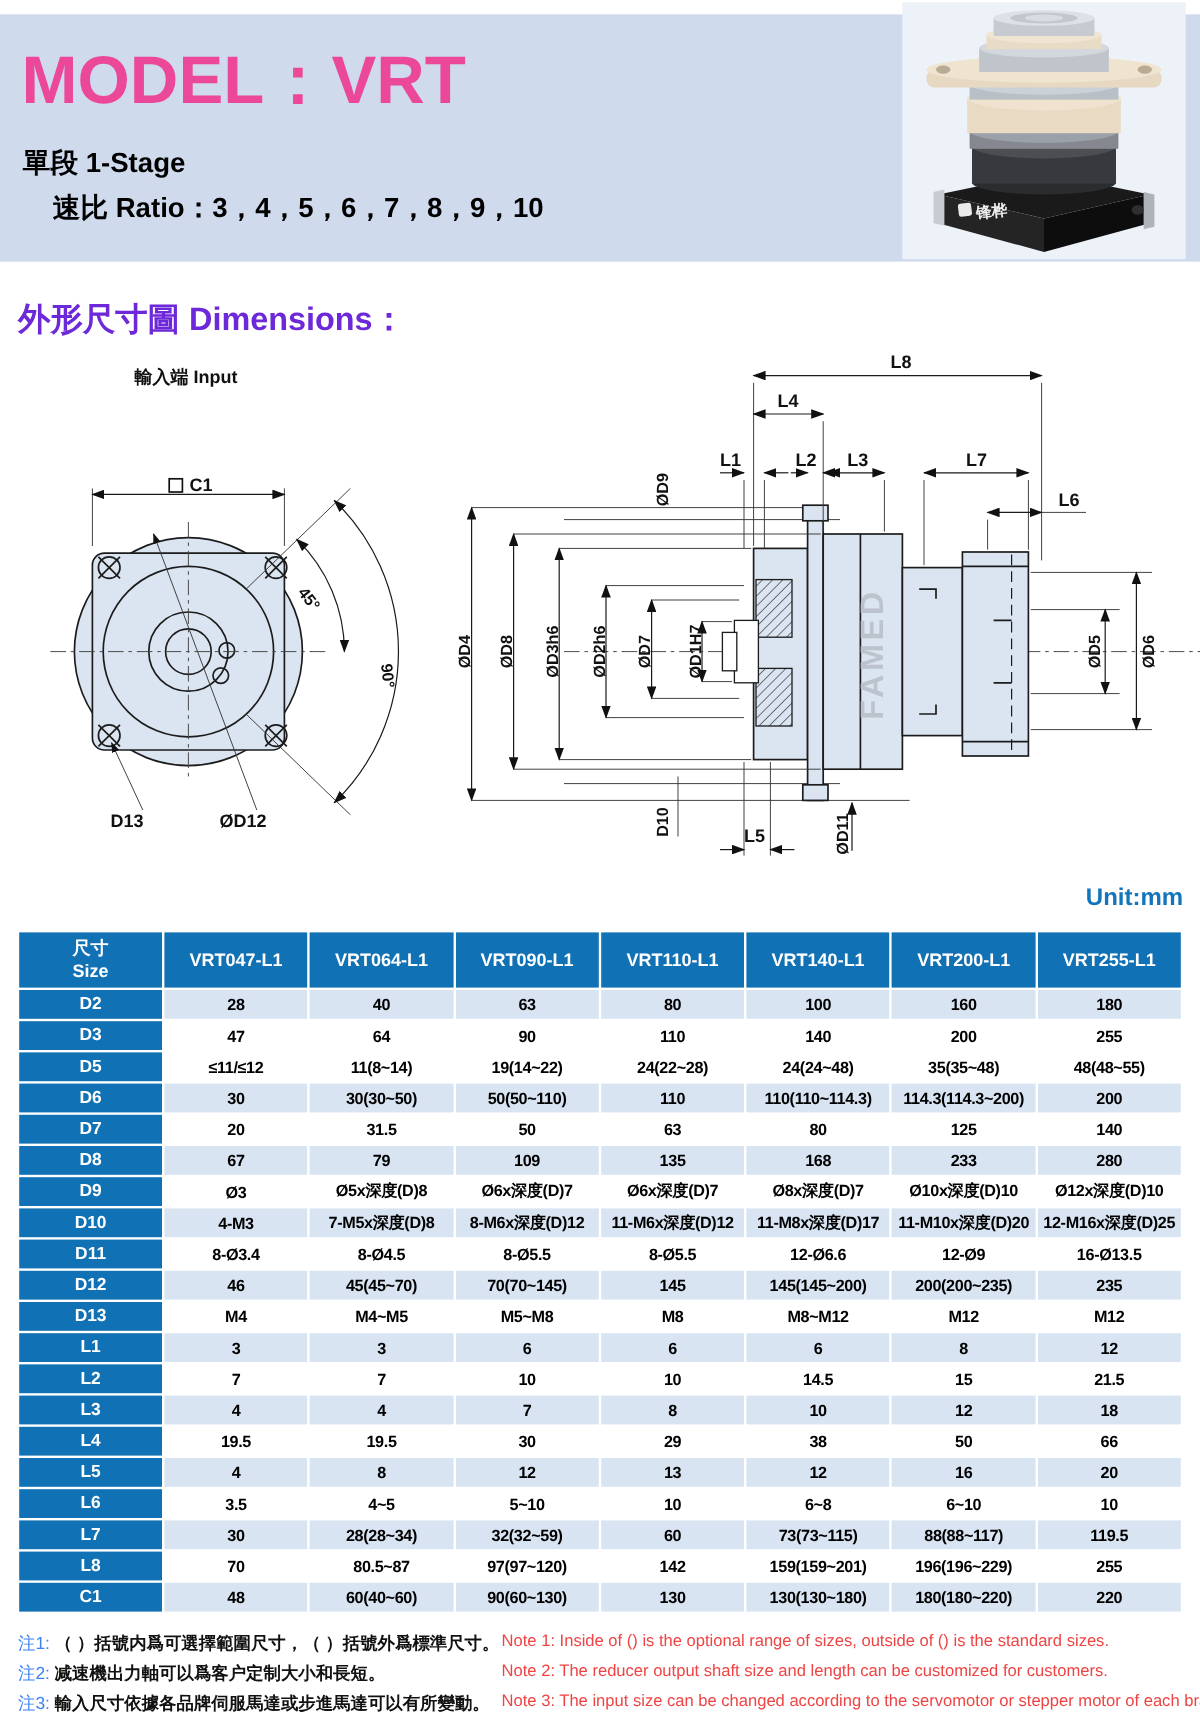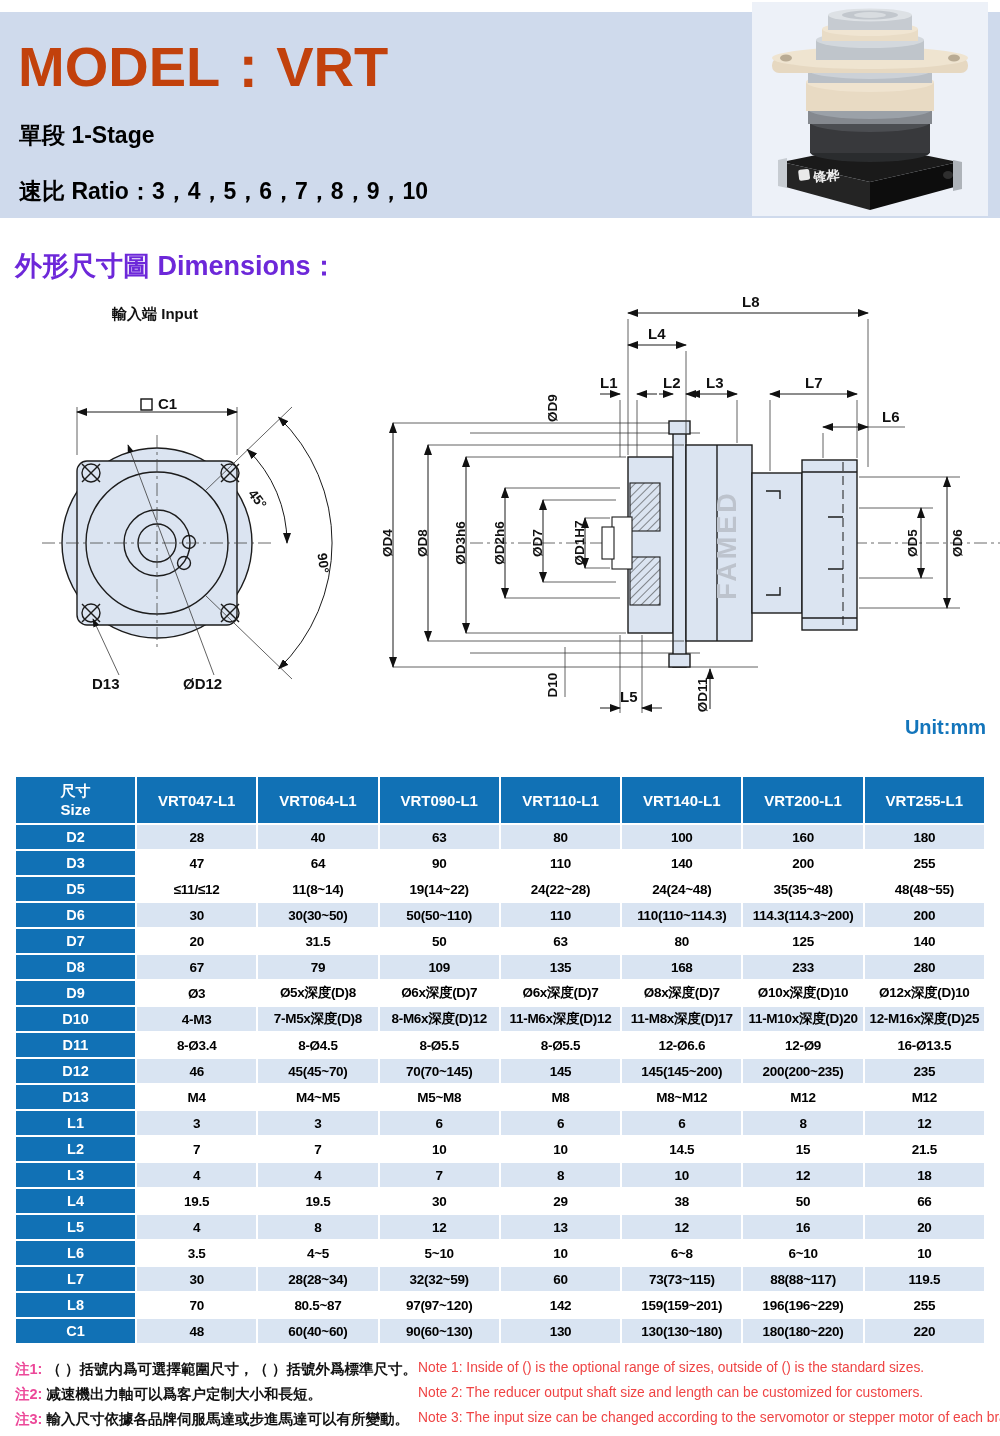--- a/index.html
+++ b/index.html
@@ -1,47 +1,47 @@
 <!DOCTYPE html>
 <html><head>
 <meta charset="utf-8">
 <style>
   html,body{margin:0;padding:0;background:#fff;}
   #page{position:relative;width:1000px;height:1436px;background:#ffffff;overflow:hidden;
         font-family:"Liberation Sans",sans-serif;}
   
   .band{position:absolute;left:0;top:12px;width:1000px;height:206px;background:#cfdaec;}
   .model-title{position:absolute;left:18px;top:30px;font-size:56px;font-weight:800;
-               color:#c2410c;letter-spacing:0px;}
+               color:#ec4899;letter-spacing:0px;}
   .hline{position:absolute;left:19px;color:#000000;font-size:23px;font-weight:700;}
   .hline.stage{top:120px;}
-  .hline.ratio{top:176px;}
+  .hline.ratio{top:158px;margin-left:25px;}
   .photo-box{position:absolute;top:2px;right:12px;width:236px;height:214px;background:#edf1f8;}
   
   .section-title{position:absolute;left:15px;top:248px;font-size:27px;font-weight:800;color:#6d28d9;}
   
   .drawing{position:absolute;left:0;top:295px;width:1000px;height:445px;}
-  .unit{position:absolute;right:14px;top:716px;font-size:20px;font-weight:700;color:#1375bb;}
+  .unit{position:absolute;right:14px;top:737px;font-size:20px;font-weight:700;color:#1375bb;}
   
   .spec-table{position:absolute;left:14px;top:775px;width:972px;border-collapse:separate;
               border-spacing:2px;table-layout:fixed;}
   .spec-table th,.spec-table td{white-space:nowrap;text-align:center;vertical-align:middle;
               overflow:hidden;}
   .spec-table thead th{background:#1171b5;color:#fff;font-size:15px;font-weight:700;height:44px;}
   .spec-table thead th.size-th{width:117px;line-height:19px;}
   .spec-table tbody th{background:#1171b5;color:#fff;font-size:14.5px;font-weight:700;height:22px;}
   .spec-table tbody td{background:#ffffff;color:#000;font-size:13.5px;font-weight:700;
               height:22px;letter-spacing:-0.3px;}
   .spec-table tbody tr.alt td{background:#d9e4f2;}
   
   .notes{position:absolute;top:1360px;left:15px;width:975px;font-size:14px;}
   .note-line{position:absolute;white-space:nowrap;}
   .note-cn{left:0;font-weight:700;color:#111;font-size:14.5px;}
   .note-en{left:403px;font-weight:400;color:#ef4444;font-size:13.8px;}
-  .note-label{color:#ec4899;margin-right:4px;font-weight:700;}
+  .note-label{color:#3b82f6;margin-right:4px;font-weight:400;}
   .r0{top:0;} .r1{top:25px;} .r2{top:50px;}
   
   .body-f{fill:#dbe4f1;stroke:#1c1c1c;stroke-width:1.4;}
   .nf{fill:none;stroke:#1c1c1c;stroke-width:1.4;}
   .thin{fill:none;stroke:#3a3a3a;stroke-width:0.8;}
   .dim{fill:none;stroke:#1a1a1a;stroke-width:1;}
   .cl{fill:none;stroke:#444;stroke-width:0.8;stroke-dasharray:13 4 3 4;}
   .hid{fill:none;stroke:#1a1a1a;stroke-width:1;stroke-dasharray:9 5;}
   .t{font-family:"Liberation Sans",sans-serif;font-weight:700;font-size:15px;fill:#111;}
   .ts{font-family:"Liberation Sans",sans-serif;font-weight:700;font-size:13.5px;fill:#111;}

